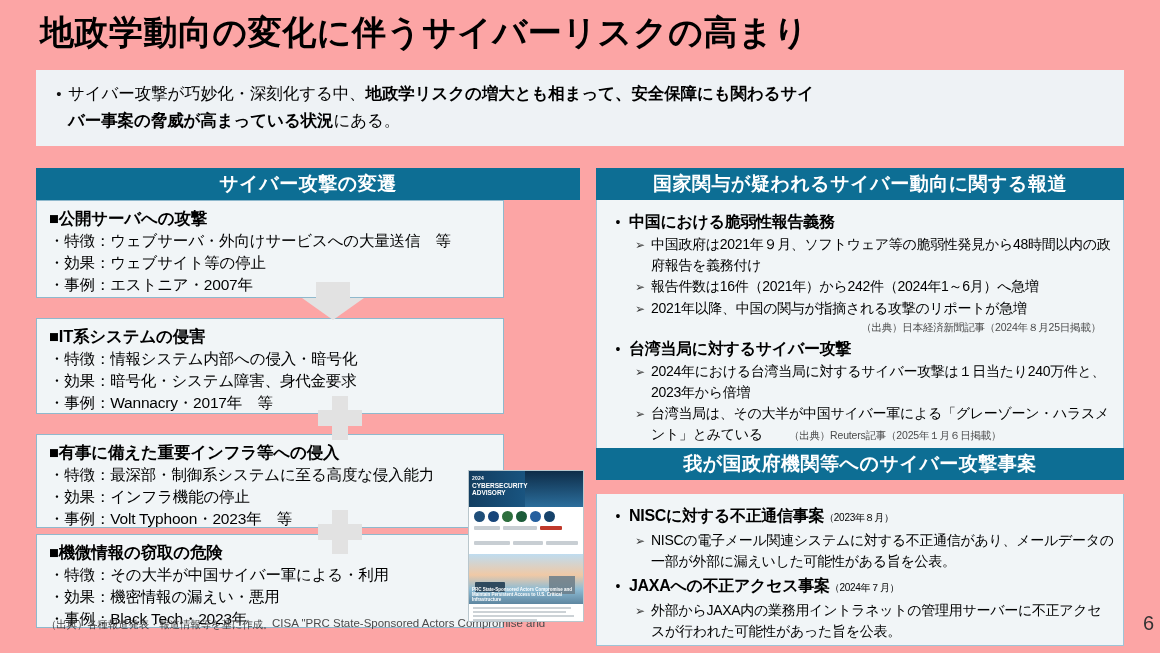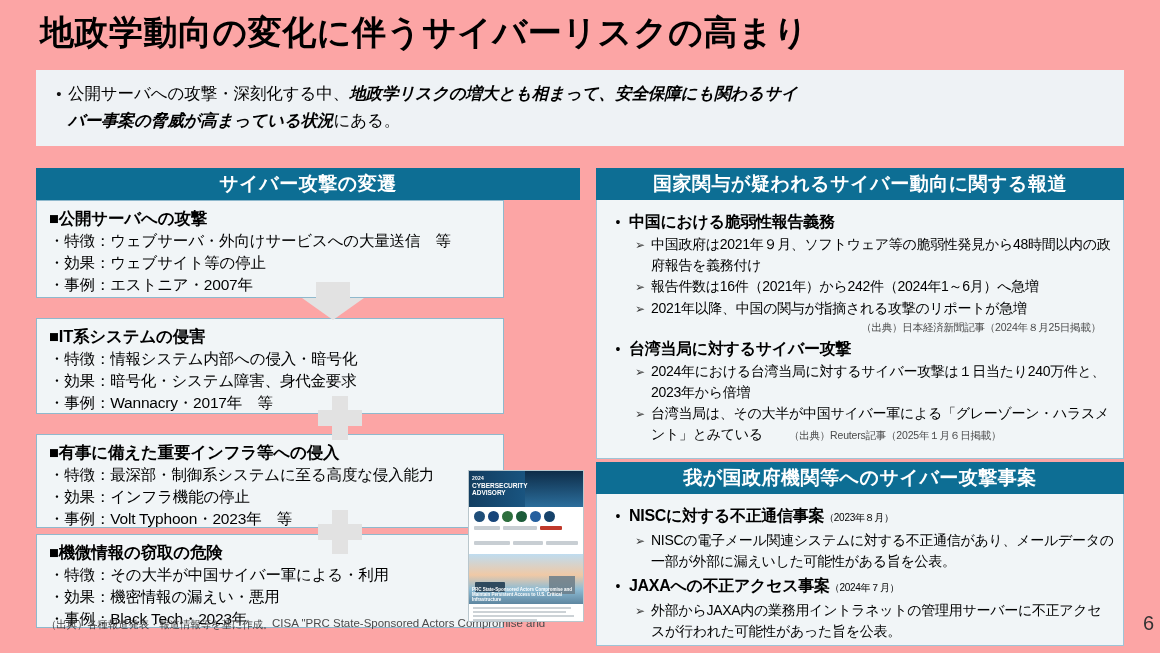--- a/index.html
+++ b/index.html
@@ -27,21 +27,21 @@
   }
   .intro-row { display: flex; align-items: flex-start; }
   .intro-bullet {
     width: 18px; flex: 0 0 18px; text-align: center;
     font-size: 15px; line-height: 27px; color:#111;
   }
   .intro-text {
     font-size: 16.5px; line-height: 27px; color: #000;
     letter-spacing: -0.1px;
   }
-  .intro-text b { font-weight: 700; font-style: italic; }
+  .intro-text b { font-weight: 700; }
 
   
   .panel-head {
     position: absolute;
     background: #0d6e94;
     color: #ffffff;
     font-size: 19px; font-weight: 700;
     display: flex; align-items: center; justify-content: center;
     letter-spacing: 0.5px;
   }
@@ -171,21 +171,21 @@
     width: 320px;
     font-size: 11.5px; color: #4a4a4a; line-height: 15px;
   }
 
   
   .rcol-head1 { left: 596px; top: 168px; width: 528px; height: 32px; }
   .rcol-body1 {
     left: 596px; top: 200px; width: 528px; height: 259px;
     padding: 8px 8px 0 10px;
   }
-  .rcol-head2 { left: 596px; top: 462px; width: 528px; height: 32px; }
+  .rcol-head2 { left: 596px; top: 448px; width: 528px; height: 32px; }
   .rcol-body2 {
     left: 596px; top: 494px; width: 528px; height: 152px;
     padding: 8px 8px 0 10px;
   }
 
   .r-item { display: flex; align-items: flex-start; margin-top: 2px; }
   .r-bullet {
     flex: 0 0 22px; text-align: center; font-size: 14px;
     line-height: 24px; color: #000;
   }
@@ -220,21 +220,21 @@
 <body>
 
 <div class="slide">
 
   <div class="title">地政学動向の変化に伴うサイバーリスクの高まり</div>
 
   <div class="intro">
     <div class="intro-row">
       <div class="intro-bullet">•</div>
       <div class="intro-text">
-        <span>公開サーバへの攻撃・深刻化する中、</span><b>地政学リスクの増大とも相まって、安全保障にも関わるサイ</b><br>
+        <span>サイバー攻撃が巧妙化・深刻化する中、</span><b>地政学リスクの増大とも相まって、安全保障にも関わるサイ</b><br>
         <b>バー事案の脅威が高まっている状況</b><span>にある。</span>
       </div>
     </div>
   </div>
 
   <div class="panel-head lcol-head">サイバー攻撃の変遷</div>
 
   <div class="lbox lbox1">
     <div class="lbox-title">■公開サーバへの攻撃</div>
     <div class="lbox-line">・特徴：ウェブサーバ・外向けサービスへの大量送信　等</div>

